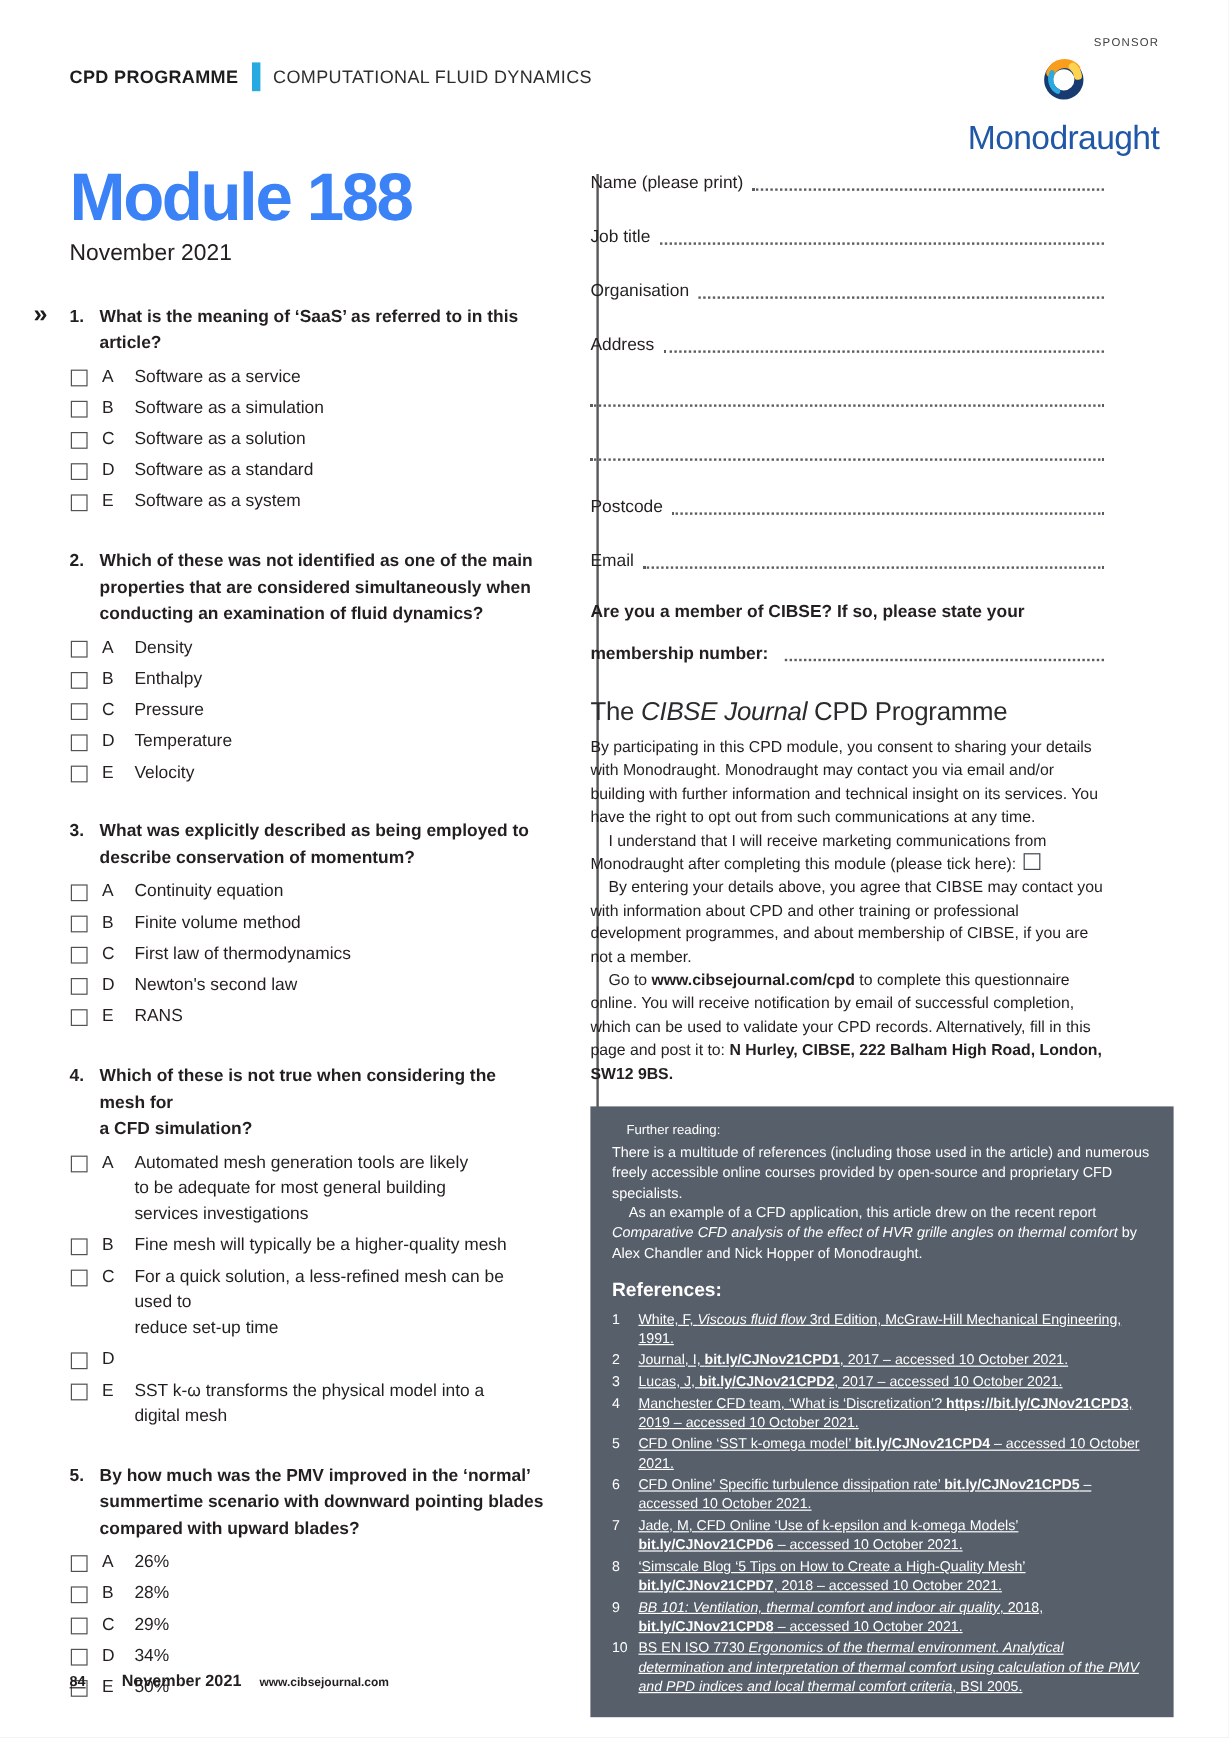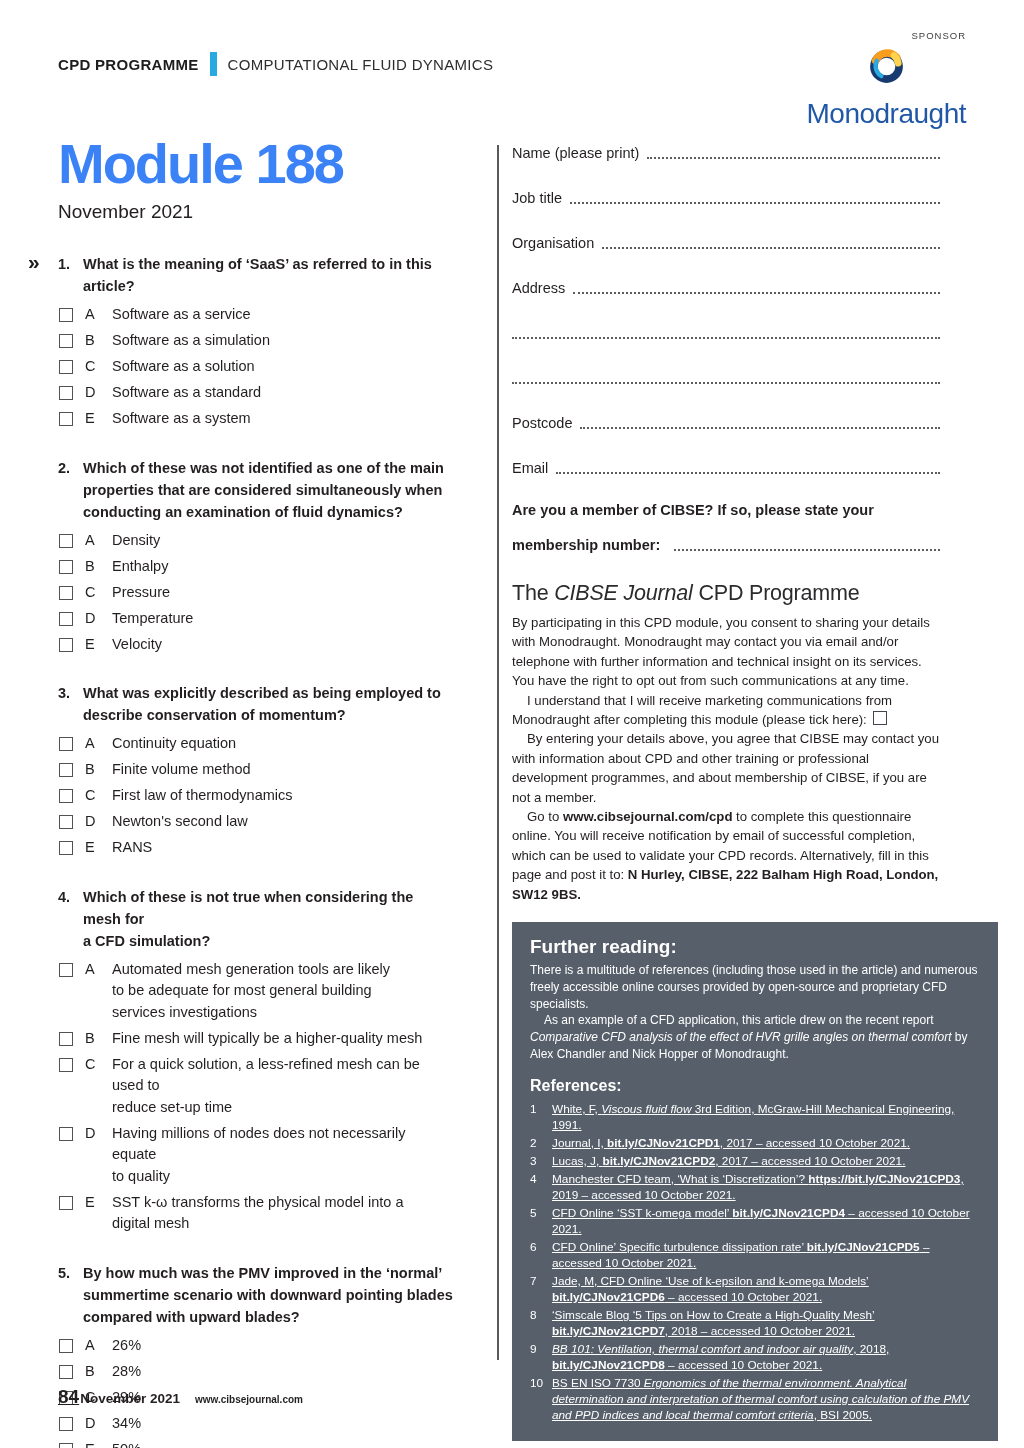--- a/index.html
+++ b/index.html
@@ -14,21 +14,21 @@
   .kicker{font-size:15px;font-weight:700;color:#1d1d1f;letter-spacing:.3px;}
   .kicker-bar{display:inline-block;width:7px;height:24px;background:#27aae1;margin:0 11px;}
   .topic{font-size:15px;color:#2e2e30;letter-spacing:.3px;}
   .sponsor-block{position:absolute;right:58px;top:30px;text-align:right;}
   .sponsor-label{font-size:9.5px;letter-spacing:1px;color:#414042;margin-bottom:7px;}
   .sponsor-logo{display:flex;align-items:center;justify-content:flex-end;gap:9px;flex-direction:column;}
   .sponsor-name{font-size:28px;color:#2057a7;letter-spacing:-.5px;}
   
   .col-left{position:absolute;left:58px;top:136px;width:430px;}
   .divider{position:absolute;left:497px;top:145px;width:2px;height:1215px;background:#58595b;}
-  .col-right{position:absolute;left:512px;top:142px;width:486px;}
+  .col-right{position:absolute;left:492px;top:142px;width:486px;}
   
   .module-title{margin:0;font-size:56px;line-height:1;font-weight:700;letter-spacing:-2px;color:#3b82f6;}
   .module-date{font-size:19px;margin-top:9px;color:#242022;}
   
   .questions{margin-top:30px;position:relative;}
   .question{margin-bottom:27px;position:relative;}
   .q-pointer{position:absolute;left:-30px;top:-3px;font-size:21px;font-weight:700;color:#1c1c1e;}
   .q-head{display:flex;font-weight:700;font-size:14.5px;line-height:22px;}
   .q-num{width:25px;flex:0 0 25px;}
   .q-text{white-space:pre-line;max-width:372px;}
@@ -47,30 +47,30 @@
   
   .cpd-title{margin:27px 0 0 0;font-size:21.5px;font-weight:400;color:#2b2b2d;letter-spacing:-.2px;}
   .cpd-body{width:434px;font-size:13.2px;line-height:19.4px;margin-top:7px;}
   .cpd-body p{margin:0;}
   .cpd-body p.ind{text-indent:15px;}
   .rt-b{font-weight:700;}
   .rt-i{font-style:italic;}
   .inline-box{display:inline-block;width:12px;height:12px;border:1.5px solid #3f4650;vertical-align:-1px;margin-left:3px;background:#fff;}
   
   .dark-box{margin-top:18px;width:486px;box-sizing:border-box;background:#575f6a;color:#ffffff;padding:14px 18px 16px 18px;}
-  .fr-title{font-size:19px;font-weight:700;margin:0 0 4px 0;}
+  .fr-title{font-size:11px;font-weight:400;margin:0 0 4px 12px;}
   .fr-body p{margin:0;font-size:12px;line-height:16.8px;}
   .fr-body p.ind{text-indent:14px;}
   .ref-title{font-size:16px;font-weight:700;margin:14px 0 6px 0;}
   .ref-item{display:flex;font-size:11.8px;line-height:16px;margin-bottom:2px;}
   .ref-num{flex:0 0 22px;}
   .ref-text{flex:1 1 auto;text-decoration:underline;}
   
   .footer{position:absolute;left:58px;bottom:40px;display:flex;align-items:baseline;font-weight:700;}
-  .page-number{font-size:19px;margin-right:1px;text-decoration:underline;}
+  .page-number{font-size:12px;margin-right:30px;text-decoration:underline;}
   .footer-date{font-size:13.5px;margin-right:15px;}
   .footer-url{font-size:10px;}
 </style>
 </head>
 <body>
 
 <div class="page">
 
   <div class="masthead-left">
     <span class="kicker">CPD PROGRAMME</span>
@@ -223,22 +223,20 @@
   </div>
             <div class="option">
     <span class="cbx"></span>
     <span class="opt-letter">C</span>
     <span class="opt-text">For a quick solution, a less-refined mesh can be used to
 reduce set-up time</span>
   </div>
             <div class="option">
     <span class="cbx"></span>
     <span class="opt-letter">D</span>
-    <span class="opt-text">Having millions of nodes does not necessarily equate
-to quality</span>
   </div>
             <div class="option">
     <span class="cbx"></span>
     <span class="opt-letter">E</span>
     <span class="opt-text">SST k-ω transforms the physical model into a
 digital mesh</span>
   </div>
           </div>
   </div>
         <div class="question">
@@ -321,21 +319,21 @@
     <div class="member-q">
       <div>Are you a member of CIBSE? If so, please state your</div>
       <div class="member-line2">
         <span class="field-label">membership number:</span>
         <span class="dots"></span>
       </div>
     </div>
 
     <h2 class="cpd-title"><span>The </span><span class="rt-i">CIBSE Journal</span><span> CPD Programme</span></h2>
     <div class="cpd-body">
-      <p><span>By participating in this CPD module, you consent to sharing your details with Monodraught. Monodraught may contact you via email and/or telephone with further information and technical insight on its services. You have the right to opt out from such communications at any time.</span></p>
+      <p><span>By participating in this CPD module, you consent to sharing your details with Monodraught. Monodraught may contact you via email and/or building with further information and technical insight on its services. You have the right to opt out from such communications at any time.</span></p>
       <p class="ind"><span><span>I understand that I will receive marketing communications from Monodraught after completing this module (please tick here): </span></span><span class="inline-box"></span></p>
       <p class="ind"><span>By entering your details above, you agree that CIBSE may contact you with information about CPD and other training or professional development programmes, and about membership of CIBSE, if you are not a member.</span></p>
       <p class="ind"><span>Go to </span><span class="rt-b">www.cibsejournal.com/cpd</span><span> to complete this questionnaire online. You will receive notification by email of successful completion, which can be used to validate your CPD records. Alternatively, fill in this page and post it to: </span><span class="rt-b">N Hurley, CIBSE, 222 Balham High Road, London, SW12 9BS.</span></p>
     </div>
 
     <div class="dark-box">
       <p class="fr-title">Further reading:</p>
       <div class="fr-body">
         <p><span>There is a multitude of references (including those used in the article) and numerous freely accessible online courses provided by open-source and proprietary CFD specialists.</span></p>
         <p class="ind"><span>As an example of a CFD application, this article drew on the recent report </span><span class="rt-i">Comparative CFD analysis of the effect of HVR grille angles on thermal comfort</span><span> by Alex Chandler and Nick Hopper of Monodraught.</span></p>

